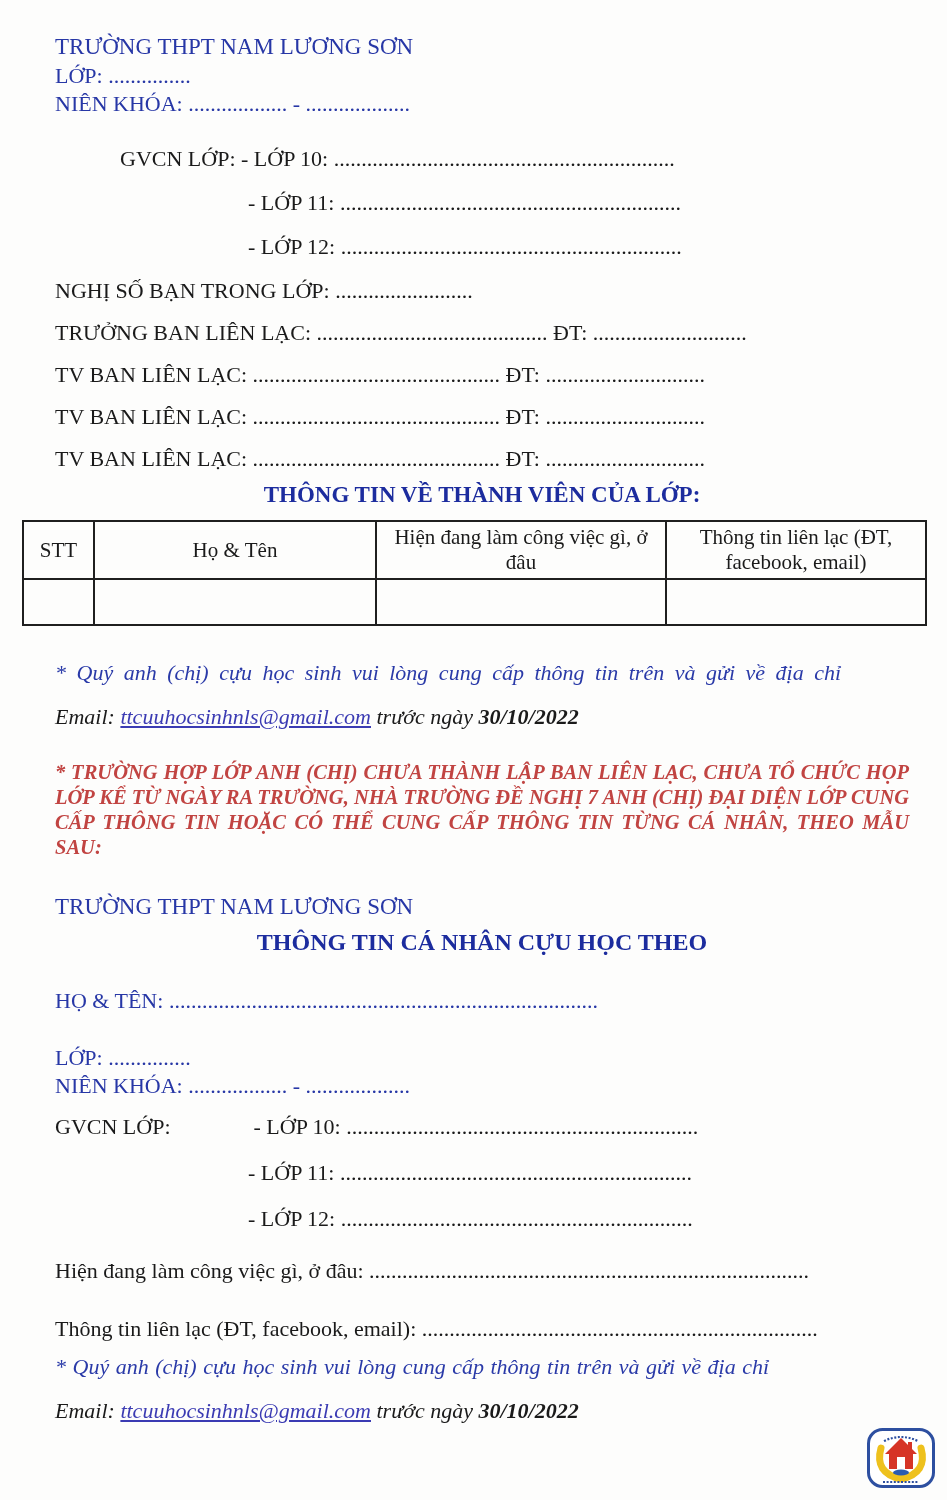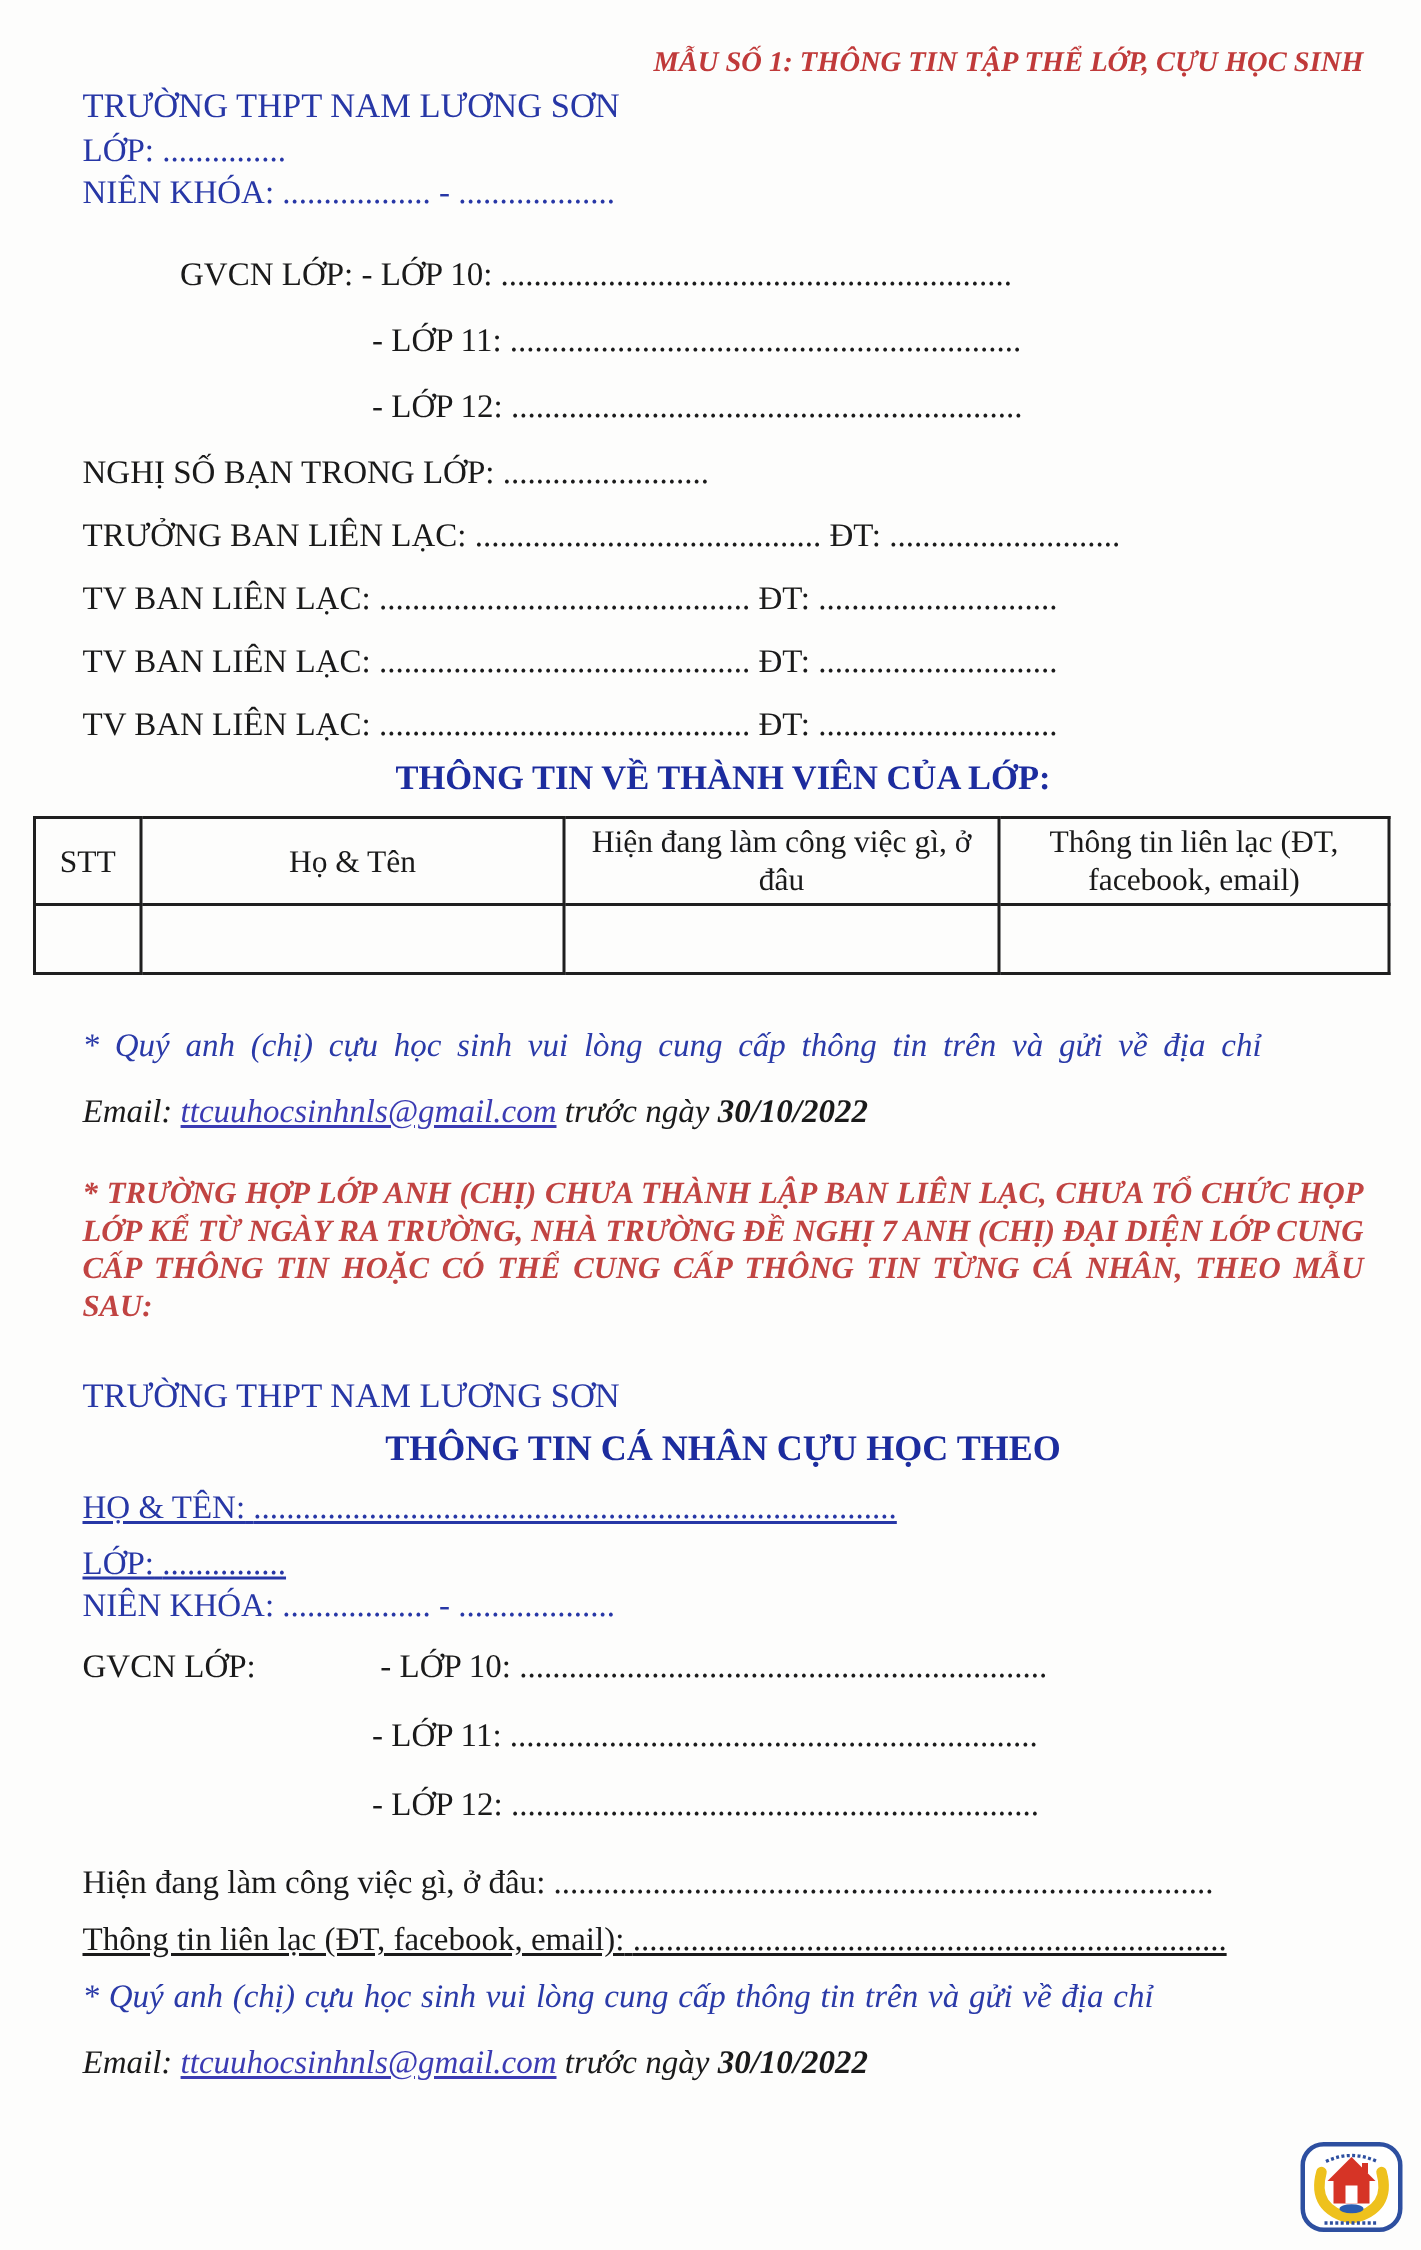--- a/index.html
+++ b/index.html
@@ -45,33 +45,32 @@
   .email-link{color:#3b3bb3;text-decoration:underline;}
   .deadline{font-weight:bold;}
   .red-para{
     color:#c14442;font-weight:bold;font-style:italic;
     font-size:20.5px;line-height:25px;text-align:justify;margin-top:28px;
   }
   .school2{margin-top:32px;}
   .heading2{
     text-align:center;font-size:24px;line-height:32px;margin-top:4px;
   }
-  .mt16{margin-top:8px;text-decoration:underline;}
+  .mt16{margin-top:28px;}
   .mt22{margin-top:22px;}
   .gvcn2-row1{margin-top:12px;margin-bottom:16px;}
   .gvcn2-label{display:inline-block;width:193px;}
   .gvcn2-ind{margin-left:193px;margin-bottom:16px;}
   .logo{position:absolute;left:866px;top:1427px;width:70px;height:62px;}
 </style>
 </head>
 <body>
 
 <div class="page">
 
-  <div class="form-tag">MẪU SỐ 1: THÔNG TIN TẬP THỂ LỚP, CỰU HỌC SINH</div>
 
   <div class="line blue school">TRƯỜNG THPT NAM LƯƠNG SƠN</div>
 
   <div class="line blue short">
     <span>LỚP:</span>
     <span>...............</span>
   </div>
 
   <div class="line blue short">
     <span>NIÊN KHÓA:</span>

